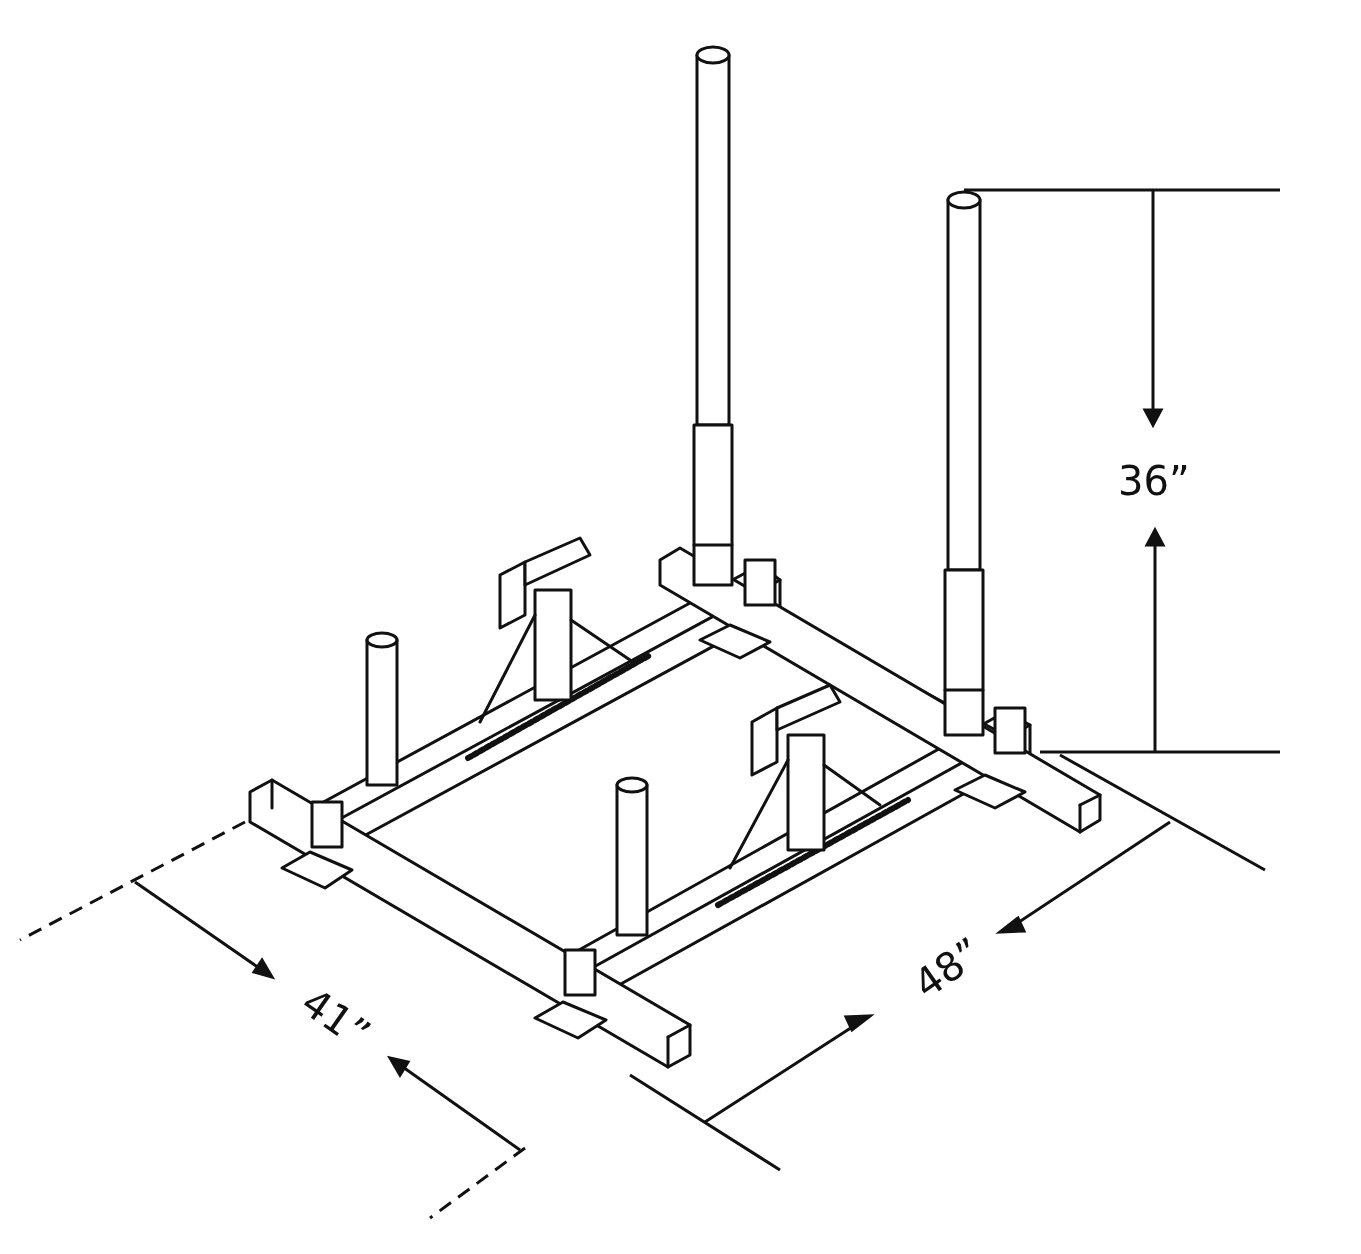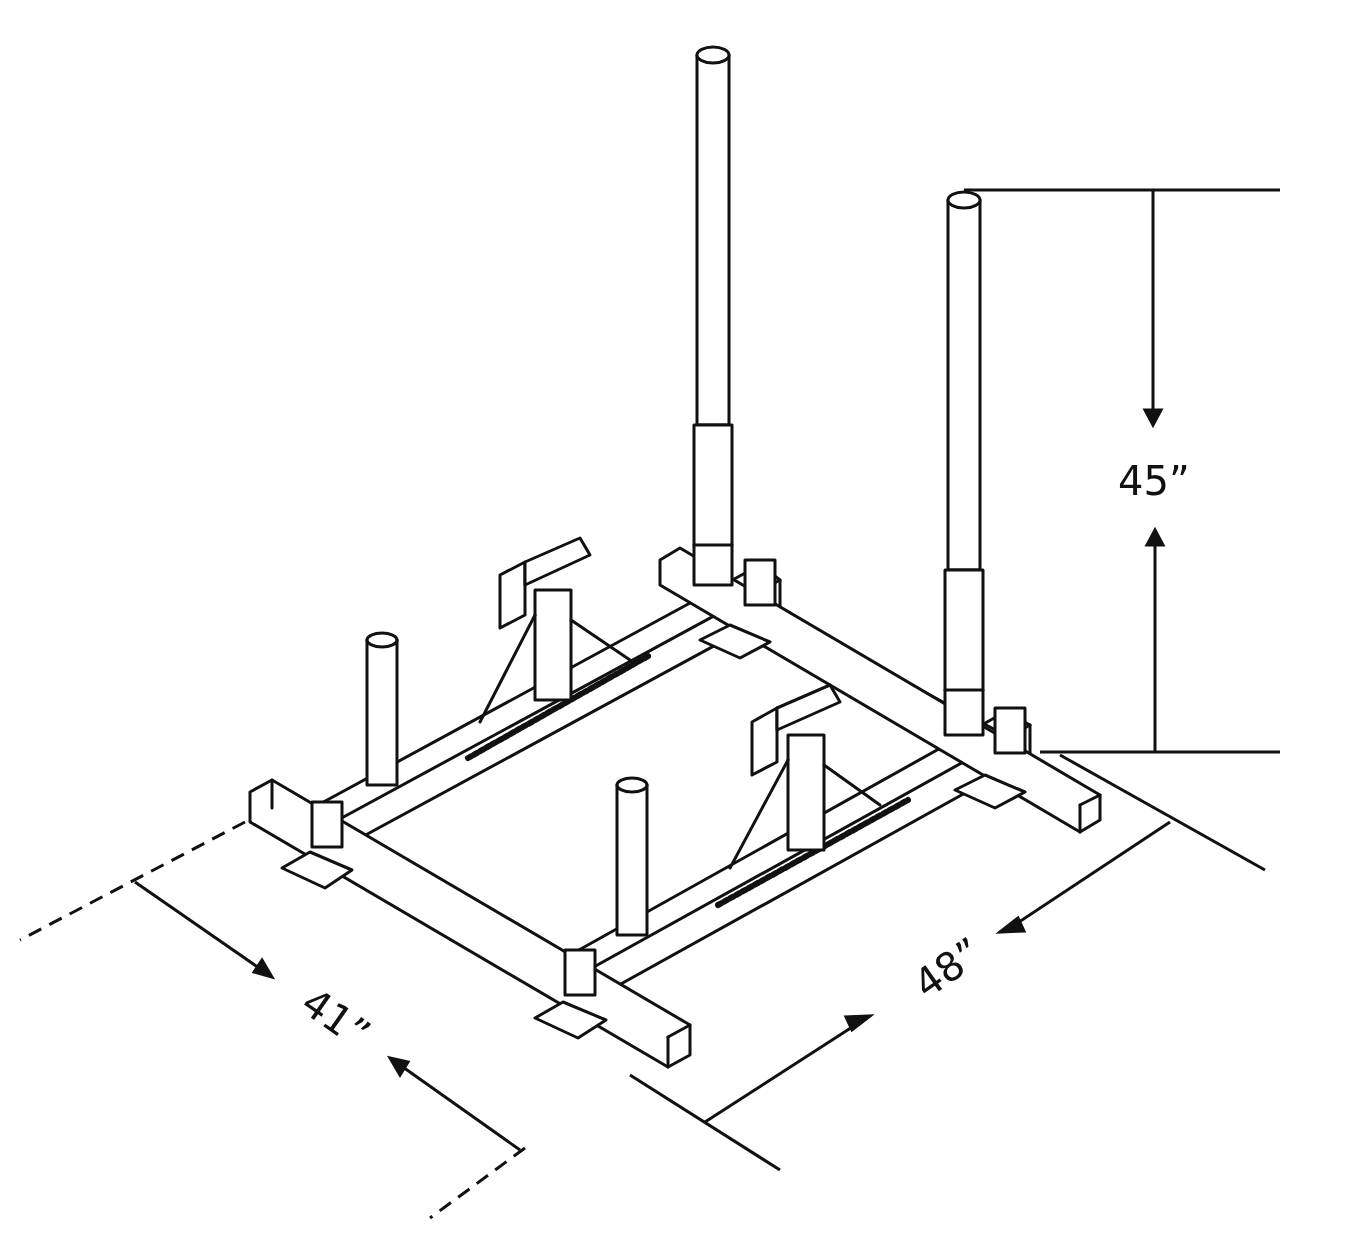--- a/index.html
+++ b/index.html
@@ -110,15 +110,15 @@
       <line x1="245" y1="822" x2="20" y2="940" stroke-dasharray="14 9"></line>
       <line x1="525" y1="1148" x2="430" y2="1218" stroke-dasharray="14 9"></line>
       <line x1="135" y1="882" x2="262" y2="970"></line>
       <polygon points="272,977 254,972 262,960" fill="#111"></polygon>
       <line x1="520" y1="1150" x2="400" y2="1065"></line>
       <polygon points="390,1058 408,1062 400,1075" fill="#111"></polygon>
     </g>
   </g>
 </svg>
 
-<div class="dim-label" style="left:1118px; top:458px;">45”</div>
+<div class="dim-label" style="left:1118px; top:458px;">36”</div>
 <div class="dim-label" style="left:912px; top:945px; transform: rotate(-35deg);">48”</div>
 <div class="dim-label" style="left:300px; top:995px; transform: rotate(35deg);">41”</div>
 
 </body></html>

